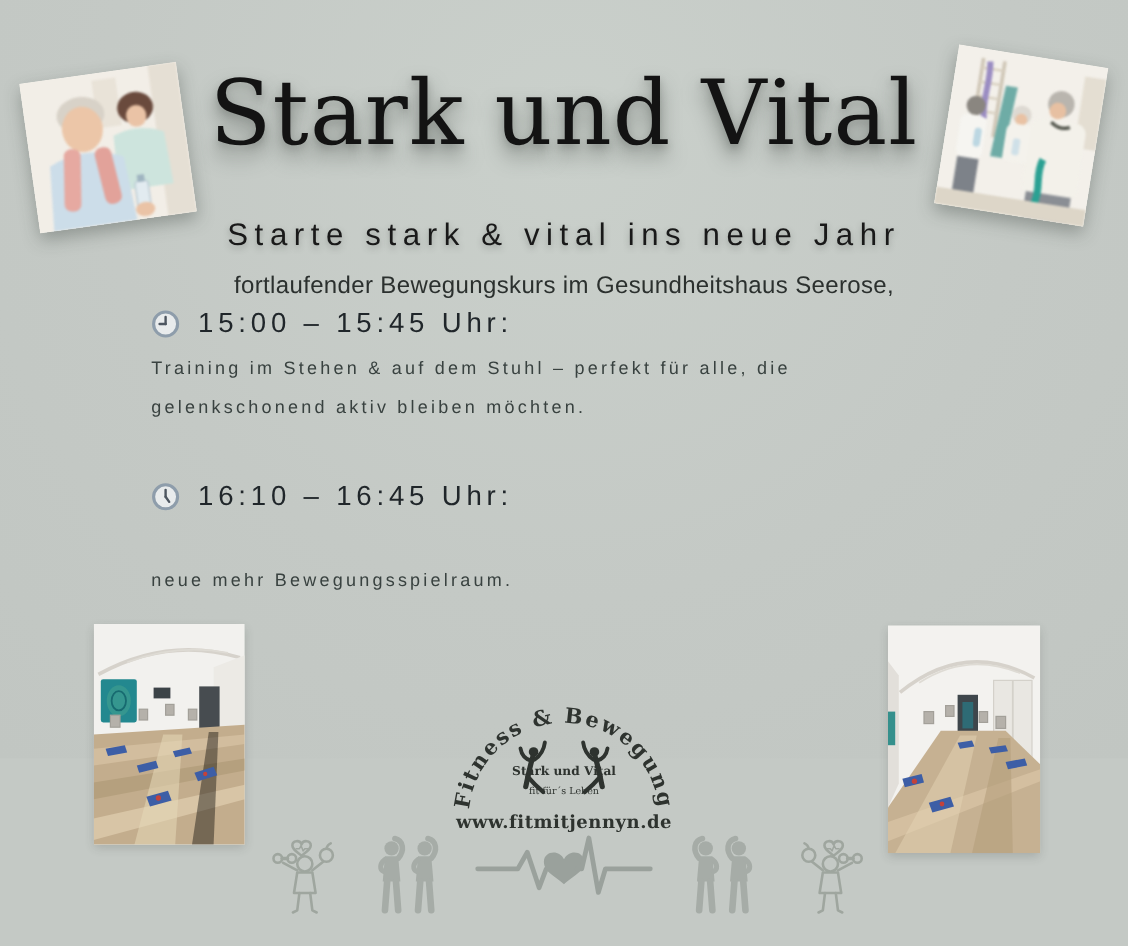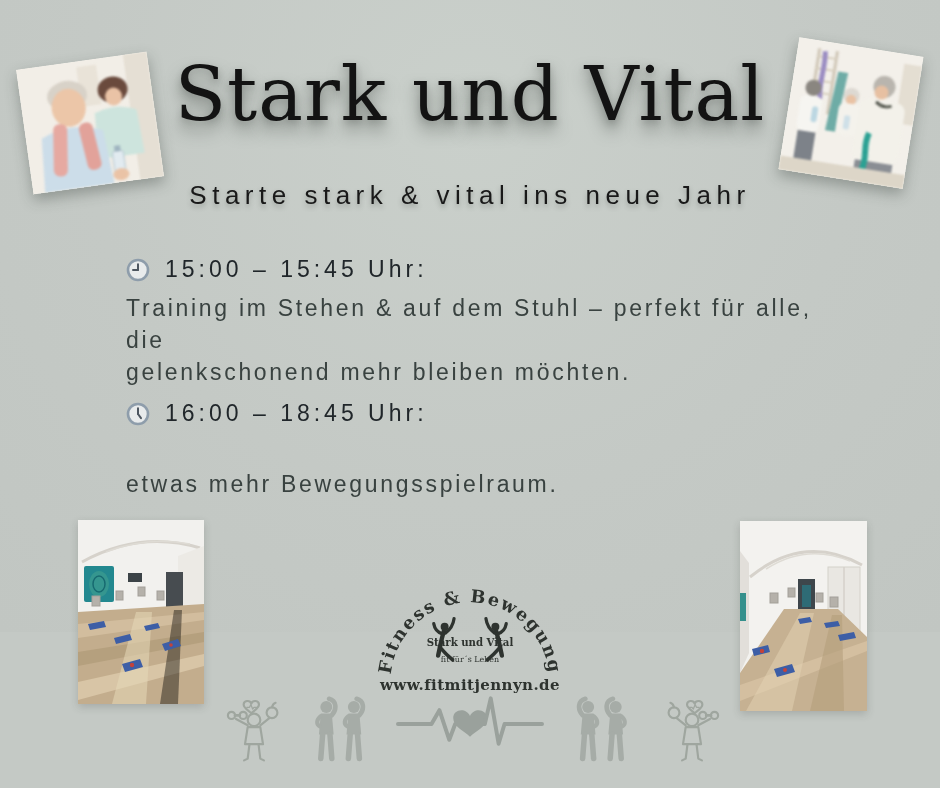--- a/index.html
+++ b/index.html
@@ -40,21 +40,21 @@
   .session-1 { top:256px; }
   .session-2 { top:400px; }
   .time-row { display:flex; align-items:center; gap:15px; }
   .clock { width:24px; height:24px; flex:0 0 auto; }
   .clock svg { width:100%; height:100%; display:block; }
   .time {
     font-size:23px; letter-spacing:4px; color:#20262a;
   }
   .desc {
     margin-top:9px;
-    font-size:23px; letter-spacing:2.7px; line-height:32px;
+    font-size:15px; letter-spacing:2.7px; line-height:32px;
     color:#394240;
   }
   .photo { position:absolute; overflow:hidden; }
   .photo svg { width:100%; height:100%; display:block; }
   .photo-tl {
     left:24px; top:60px; width:132px; height:126px;
     transform:rotate(-8deg);
     box-shadow:0 6px 14px rgba(50,56,52,.35);
   }
   .photo-tr {
@@ -144,52 +144,53 @@
         <path d="M86,52 q8,6 16,2" stroke="#55584f" stroke-width="3" fill="none"></path>
         <rect x="74" y="112" width="38" height="22" fill="#8a8e94"></rect>
         <path d="M84,84 C79,98 87,108 82,122" stroke="#2ba193" stroke-width="6" fill="none"></path>
         <rect x="0" y="120" width="126" height="14" fill="#ddd6c8"></rect>
       </g>
     </svg>
   </div>
 
   <h1 class="title">Stark und Vital</h1>
   <div class="subtitle">Starte stark &amp; vital ins neue Jahr</div>
+  <div class="intro">fortlaufender Bewegungskurs im Gesundheitshaus Seerose,</div>
 
   <section class="session session-1">
     <div class="time-row">
       <span class="clock">
         <svg viewBox="0 0 24 24">
           <circle cx="12" cy="12" r="10" fill="#e8ebec" stroke="#8e9dab" stroke-width="2.6"></circle>
           <line x1="12" y1="12" x2="12" y2="6.2" stroke="#4d5660" stroke-width="2" stroke-linecap="round"></line>
           <line x1="12" y1="12" x2="7" y2="12" stroke="#4d5660" stroke-width="2" stroke-linecap="round"></line>
         </svg>
       </span>
       <span class="time">15:00  –  15:45 Uhr:</span>
     </div>
     <p class="desc">
       <span>Training im Stehen &amp; auf dem Stuhl – perfekt für alle, die</span><br>
-      <span>gelenkschonend mehr bleiben möchten.</span>
+      <span>gelenkschonend aktiv bleiben möchten.</span>
     </p>
   </section>
 
   <section class="session session-2">
     <div class="time-row">
       <span class="clock">
         <svg viewBox="0 0 24 24">
           <circle cx="12" cy="12" r="10" fill="#e8ebec" stroke="#8e9dab" stroke-width="2.6"></circle>
           <line x1="12" y1="12" x2="12" y2="6.2" stroke="#4d5660" stroke-width="2" stroke-linecap="round"></line>
           <line x1="12" y1="12" x2="15" y2="16.2" stroke="#4d5660" stroke-width="2" stroke-linecap="round"></line>
         </svg>
       </span>
-      <span class="time">16:00  –  18:45 Uhr:</span>
+      <span class="time">16:10  –  16:45 Uhr:</span>
     </div>
     <p class="desc">
       <br>
-      <span>etwas mehr Bewegungsspielraum.</span>
+      <span>neue mehr Bewegungsspielraum.</span>
     </p>
   </section>
 
   <div class="photo photo-bl">
     <svg viewBox="0 0 126 184" preserveAspectRatio="none">
       <rect x="0" y="0" width="126" height="184" fill="#f2f1ee"></rect>
       <g style="filter:blur(0.5px)">
         <path d="M4,42 Q62,10 122,28" stroke="#d6d2cb" stroke-width="3" fill="none"></path>
         <path d="M28,32 Q70,16 112,24" stroke="#dedbd4" stroke-width="1.5" fill="none"></path>
         <polygon points="100,36 126,26 126,150 100,96" fill="#eceae5"></polygon>

